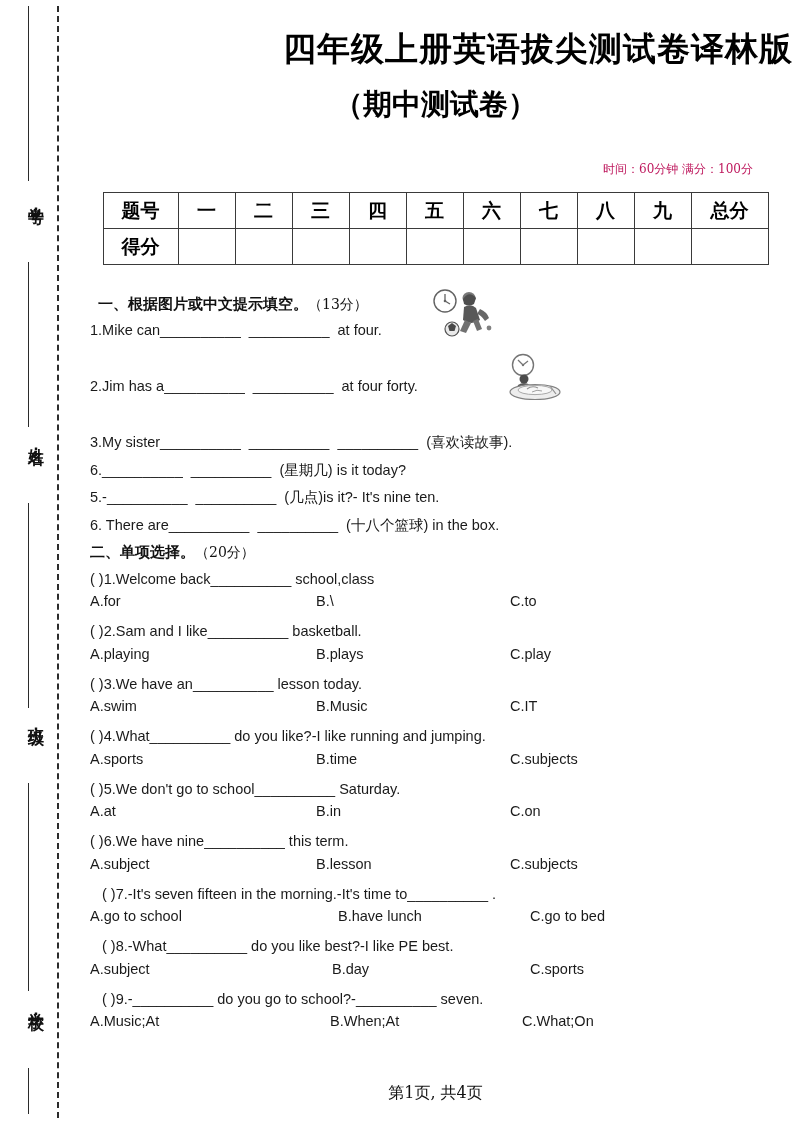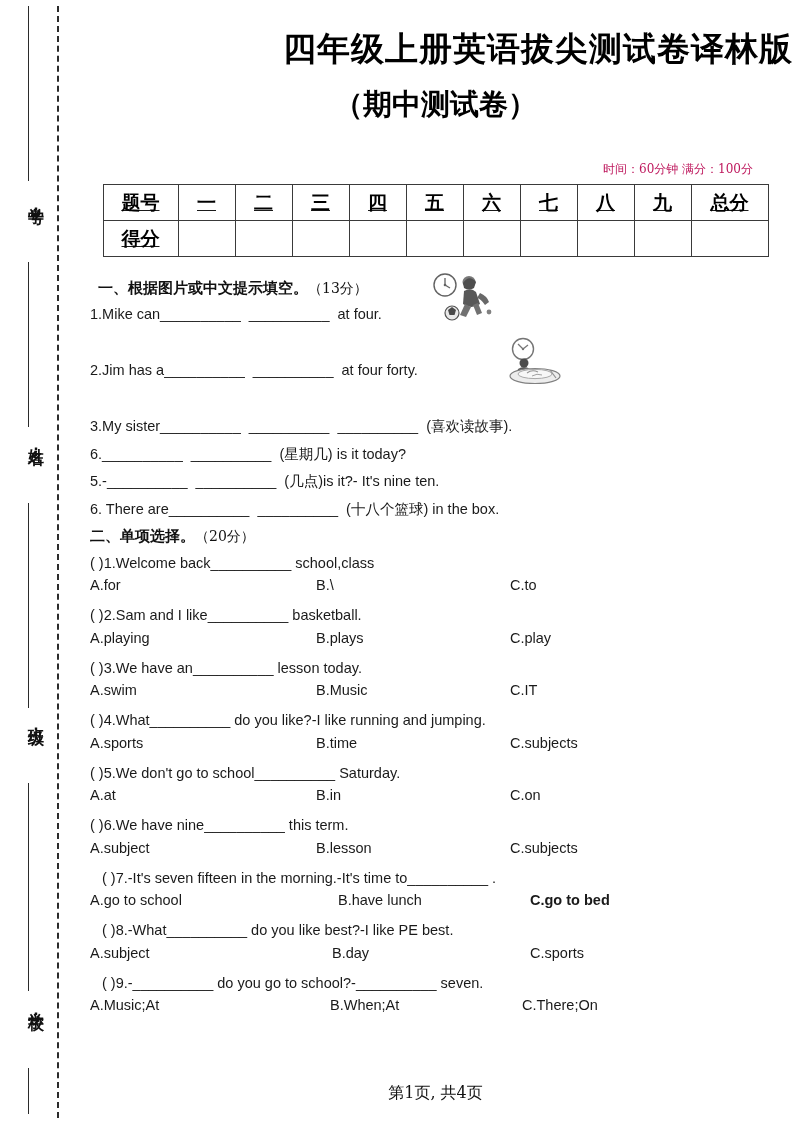--- a/index.html
+++ b/index.html
@@ -86,24 +86,23 @@
     font-family: "DejaVu Serif", "Liberation Serif", serif;
     font-size: 12px;
     color: #be185d;
     margin: 0;
     padding: 36px 40px 6px 0;
   }
 
   
   table.score-table {
     border-collapse: collapse;
-    margin: 0 auto;
+    margin: 8px auto;
     width: 666px;
     table-layout: fixed;
-    text-decoration: underline;
   }
   table.score-table td {
     border: 1px solid #3a3a3a;
     height: 33px;
     text-align: center;
     vertical-align: middle;
     font-family: "DejaVu Serif", "Liberation Serif", serif;
     font-size: 19px;
     font-weight: bold;
     color: #000;
@@ -326,33 +325,33 @@
     <div class="opt-row">
       <span class="a">A.subject</span>
       <span class="b">B.lesson</span>
       <span class="c">C.subjects</span>
     </div>
 
     <p class="choice-q" style="padding-left:12px;">(        )7.-It's seven fifteen in the morning.-It's time to__________  .</p>
     <div class="opt-row">
       <span class="a">A.go to school</span>
       <span class="b" style="left:248px;">B.have lunch</span>
-      <span class="c" style="left:440px;font-weight:bold;">C.go to bed</span>
+      <span class="c" style="left:440px;">C.go to bed</span>
     </div>
 
     <p class="choice-q" style="padding-left:12px;">(        )8.-What__________  do you like best?-I like PE best.</p>
     <div class="opt-row">
       <span class="a">A.subject</span>
       <span class="b" style="left:242px;">B.day</span>
       <span class="c" style="left:440px;">C.sports</span>
     </div>
 
     <p class="choice-q" style="padding-left:12px;">(        )9.-__________  do you go to school?-__________  seven.</p>
     <div class="opt-row">
       <span class="a">A.Music;At</span>
       <span class="b" style="left:240px;">B.When;At</span>
-      <span class="c" style="left:432px;">C.There;On</span>
+      <span class="c" style="left:432px;">C.What;On</span>
     </div>
 
   </div>
 
   <div class="footer">第1页, 共4页</div>
 </div>
 
 </body></html>

